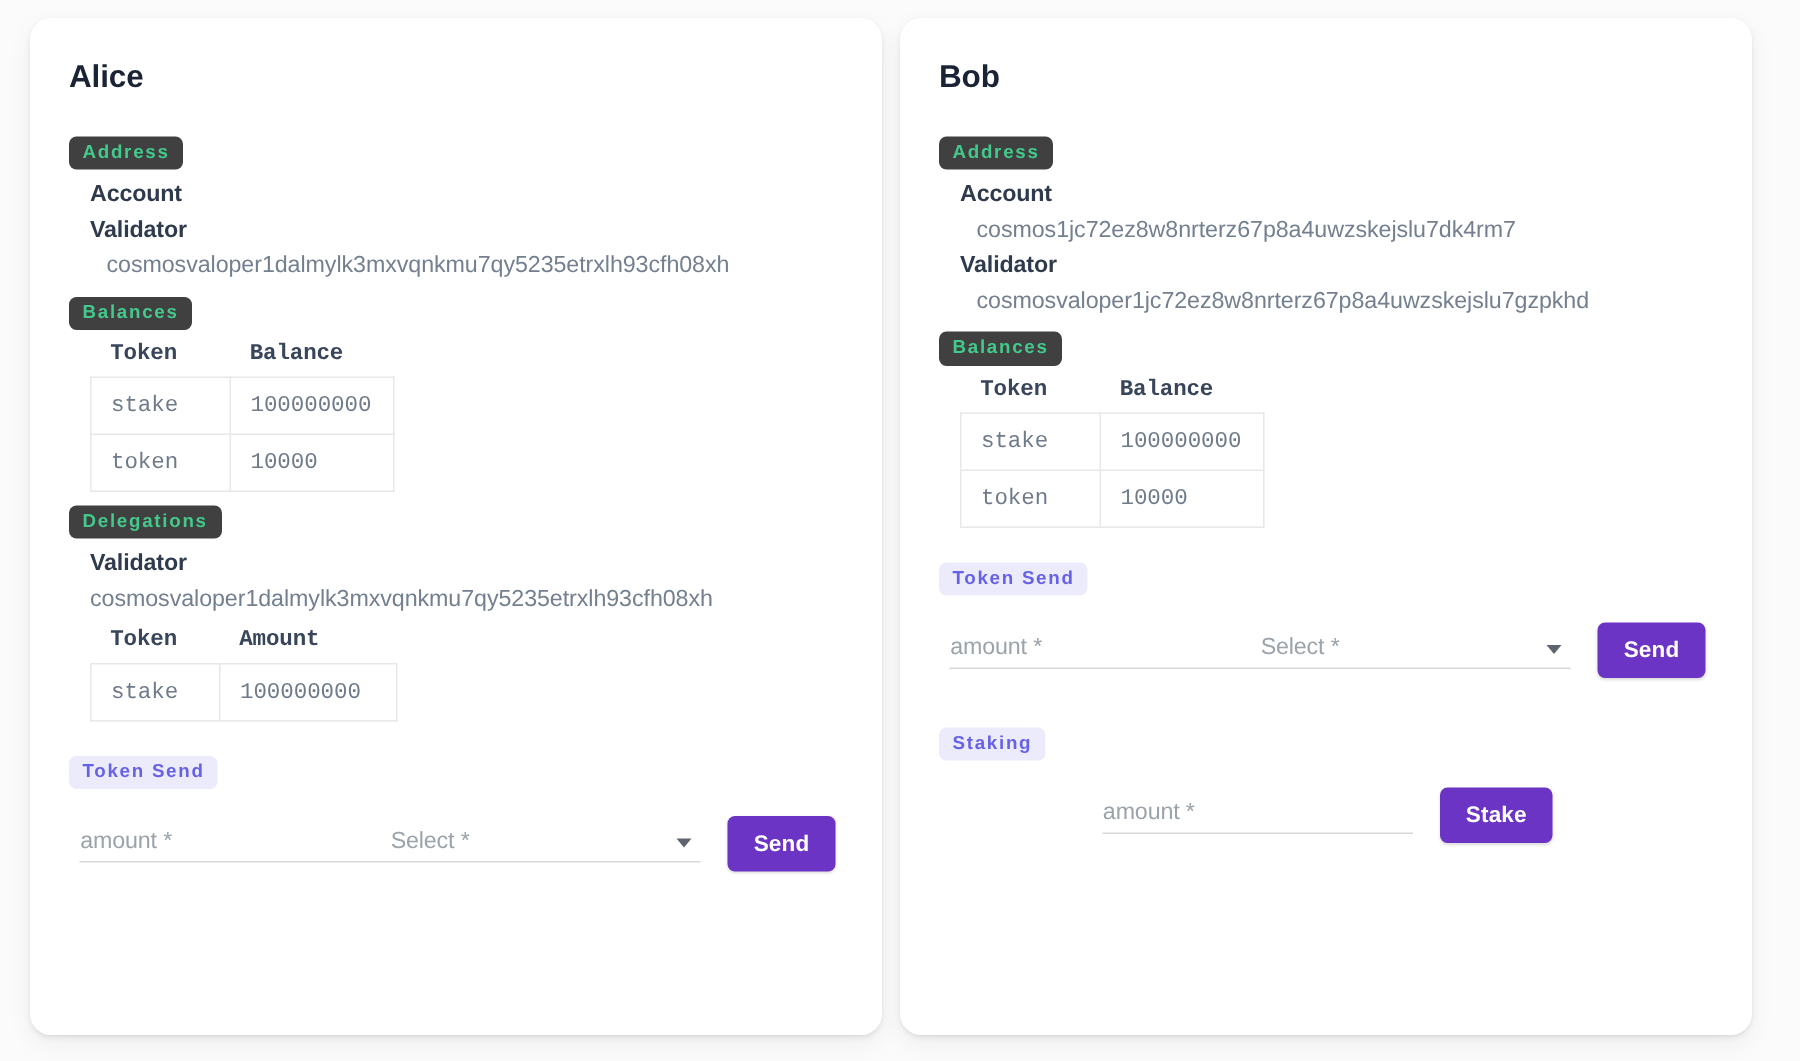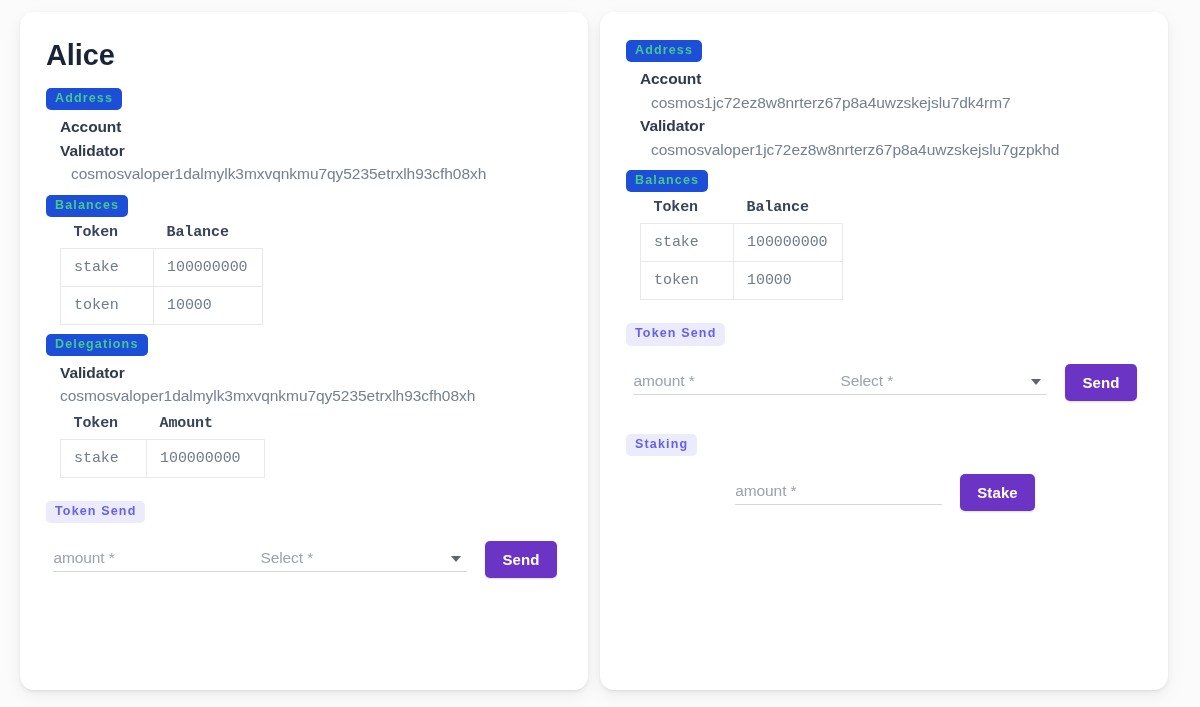--- a/index.html
+++ b/index.html
@@ -33,40 +33,40 @@
                 0 6px 18px rgba(0,0,0,0.055),
                 0 1px 2px rgba(0,0,0,0.04);
     width: 568px;
     height: 678px;
     padding: 28px 26px 24px 26px;
     position: relative;
     flex: 0 0 auto;
   }
 
   .card-title {
-    font-size: 29px;
+    font-size: 21px;
     font-weight: 700;
     color: #1b2436;
     letter-spacing: -0.1px;
     line-height: 1.1;
-    margin-bottom: 16px;
+    margin-bottom: 28px;
   }
 
   
   .badge {
     display: inline-block;
     font-size: 12.5px;
     font-weight: 700;
     letter-spacing: 1.15px;
     padding: 4px 9px 5px 9px;
     border-radius: 5px;
     line-height: 1.05;
   }
   .badge-green {
-    background: #1d4ed8;
+    background: #404040;
     color: #43c98b;
   }
   .badge-violet {
     background: #ebebfb;
     color: #6761e8;
   }
 
   .section { margin-bottom: 9px; }
 
   
@@ -272,20 +272,21 @@
           <span class="caret"></span>
         </div>
         <button class="btn">Send</button>
       </div>
     </div>
 
   </div>
 
   <div class="card">
 
+    <div class="card-title">Bob</div>
 
     <div class="section">
       <span class="badge badge-green">Address</span>
       <div class="addr-group">
         <div class="addr-label">Account</div>
         <div class="addr-value">cosmos1jc72ez8w8nrterz67p8a4uwzskejslu7dk4rm7</div>
         <div class="addr-label">Validator</div>
         <div class="addr-value">cosmosvaloper1jc72ez8w8nrterz67p8a4uwzskejslu7gzpkhd</div>
       </div>
     </div>

